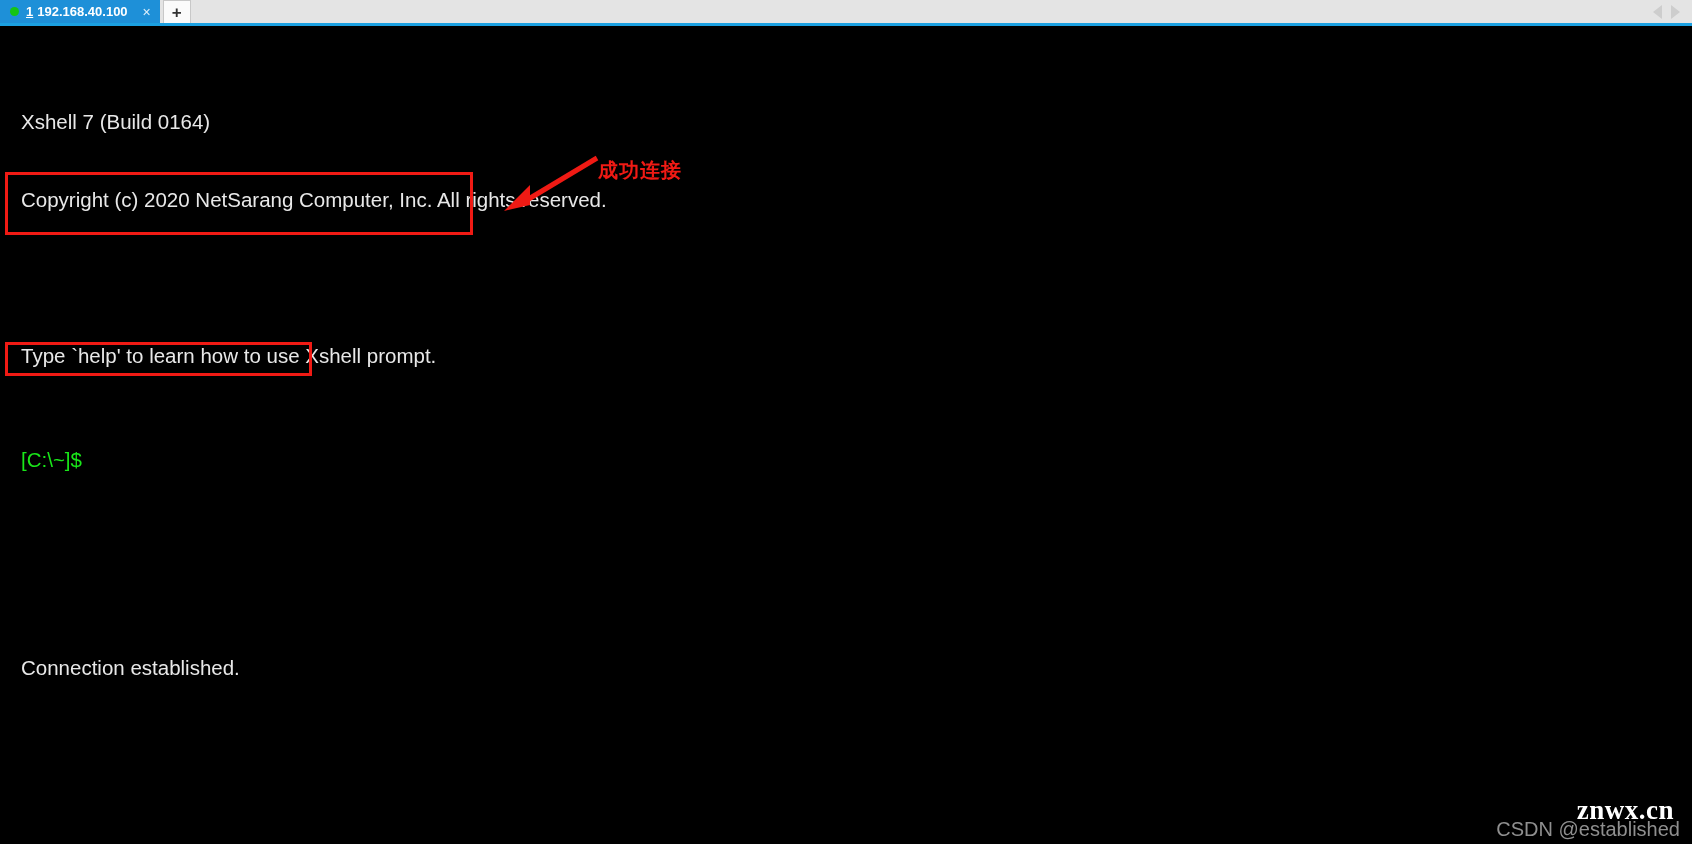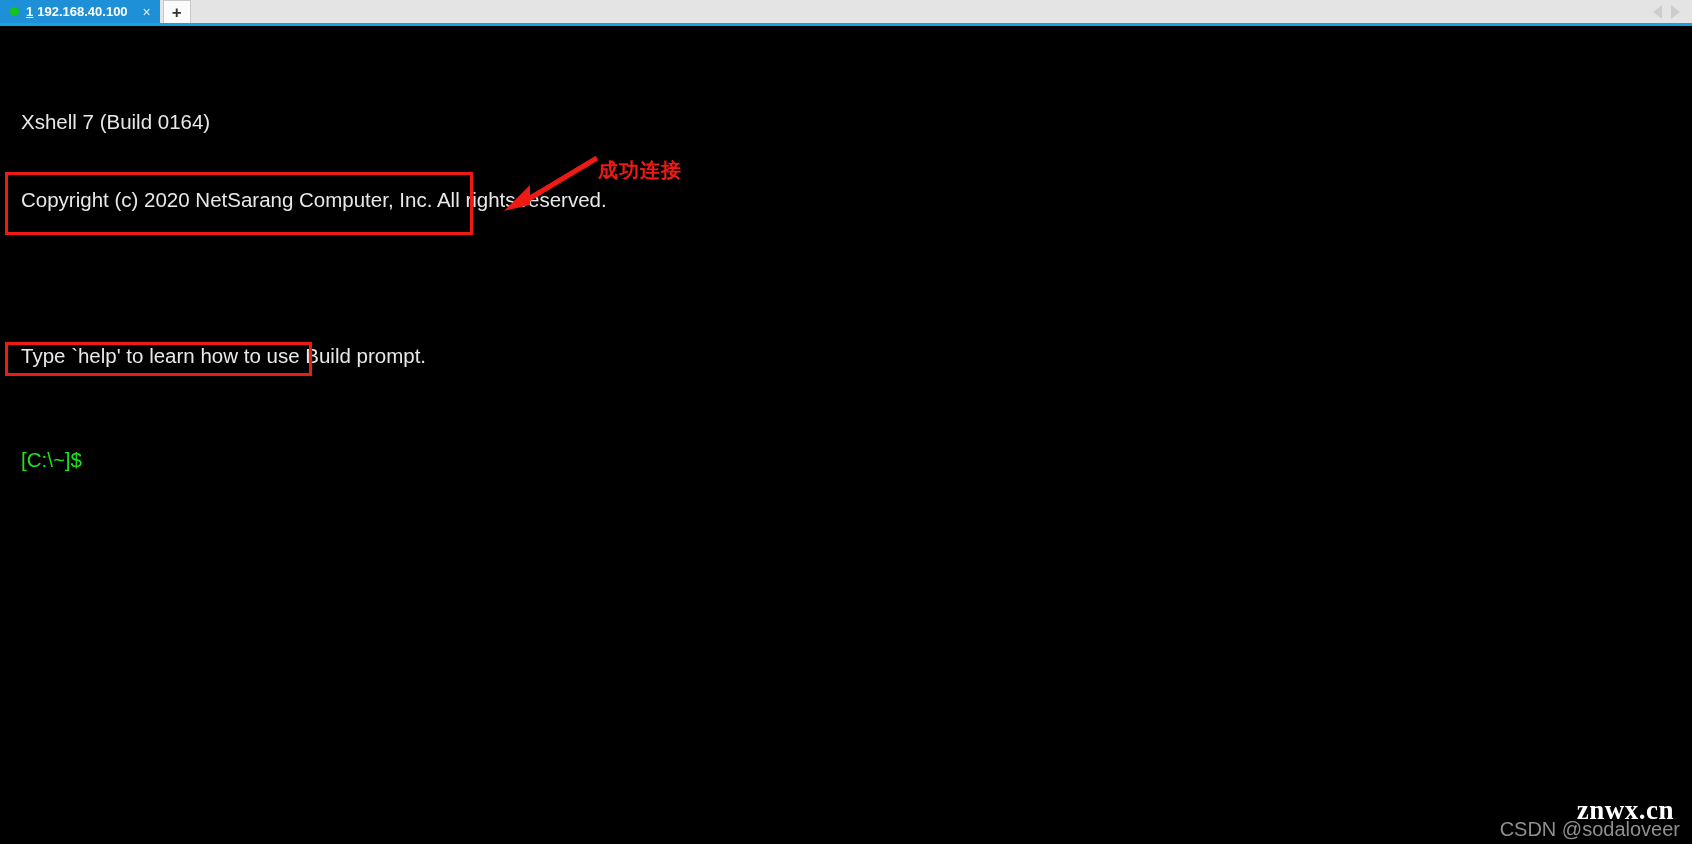--- a/index.html
+++ b/index.html
@@ -179,26 +179,27 @@
     <span class="tri tri-left"></span>
     <span class="tri tri-right"></span>
   </div>
 </div>
 
 <div id="terminal">
 
   <div class="line">Xshell 7 (Build 0164)</div>
   <div class="line">Copyright (c) 2020 NetSarang Computer, Inc. All rights reserved.</div>
   <div class="blank"></div>
-  <div class="line">Type `help' to learn how to use Build prompt.</div>
+  <div class="line">Type `help' to learn how to use Xshell prompt.</div>
 
   <div class="line green">[C:\~]$</div>
 
   <div class="blank"></div>
 
+  <div class="line">Connection established.</div>
 
   
 
   
 
   
 
   
 </div>
 
@@ -206,13 +207,13 @@
 <div class="annot-box" id="annot-box-prompt"></div>
 
 <svg id="annot-arrow" viewBox="0 0 100 56">
   <path d="M97 3 L22 48" stroke="#f01a14" stroke-width="5" fill="none"></path>
   <path d="M4 56 L30 30 L30 50 Z" fill="#f01a14"></path>
 </svg>
 
 <div id="annot-label">成功连接</div>
 
 <div id="watermark-site">znwx.cn</div>
-<div id="watermark-csdn">CSDN @sodaloveer</div>
+<div id="watermark-csdn">CSDN @established</div>
 
 </body></html>

